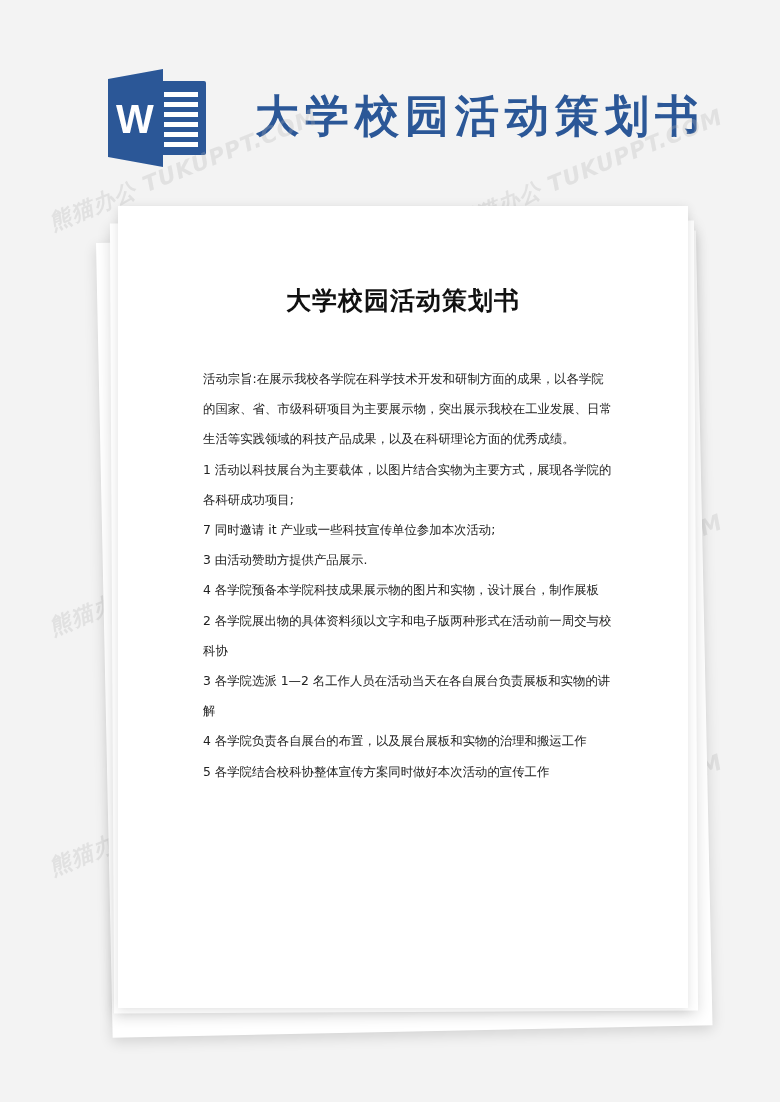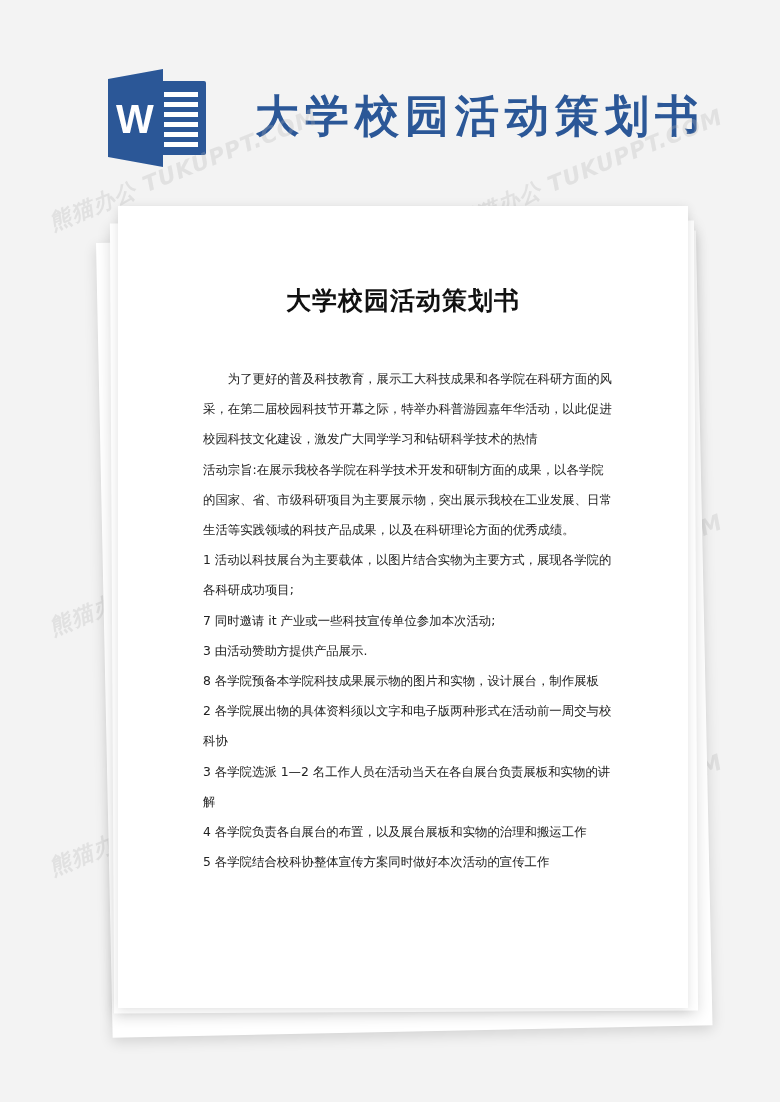--- a/index.html
+++ b/index.html
@@ -66,24 +66,23 @@
 <div class="watermark" style="left:445px; top:560px;">熊猫办公 TUKUPPT.COM</div>
 <div class="watermark" style="left:40px; top:800px;">熊猫办公 TUKUPPT.COM</div>
 <div class="watermark" style="left:445px; top:800px;">熊猫办公 TUKUPPT.COM</div>
 
 <div class="back-page back1"></div>
 <div class="back-page back2"></div>
 
 <div class="page">
   <div class="doc-title">大学校园活动策划书</div>
   <div class="body-text">
-    <p class="p indent">为了更好的普及科技教育，展示工大科技成果和各学院在科研方面的风采，在第二届校园科技节开幕之际，特举办科普游园嘉年华活动，以此促进校园科技文化建设，激发广大同学学习和钻研科学技术的热情</p>
     <p class="p">活动宗旨:在展示我校各学院在科学技术开发和研制方面的成果，以各学院的国家、省、市级科研项目为主要展示物，突出展示我校在工业发展、日常生活等实践领域的科技产品成果，以及在科研理论方面的优秀成绩。</p>
     <p class="p">1 活动以科技展台为主要载体，以图片结合实物为主要方式，展现各学院的各科研成功项目;</p>
     <p class="p">7 同时邀请 it 产业或一些科技宣传单位参加本次活动;</p>
     <p class="p">3 由活动赞助方提供产品展示.</p>
-    <p class="p">8 各学院预备本学院科技成果展示物的图片和实物，设计展台，制作展板</p>
+    <p class="p">4 各学院预备本学院科技成果展示物的图片和实物，设计展台，制作展板</p>
     <p class="p">2 各学院展出物的具体资料须以文字和电子版两种形式在活动前一周交与校科协</p>
     <p class="p">3 各学院选派 1—2 名工作人员在活动当天在各自展台负责展板和实物的讲解</p>
     <p class="p">4 各学院负责各自展台的布置，以及展台展板和实物的治理和搬运工作</p>
     <p class="p">5 各学院结合校科协整体宣传方案同时做好本次活动的宣传工作</p>
   </div>
 </div>
 
 </body></html>

